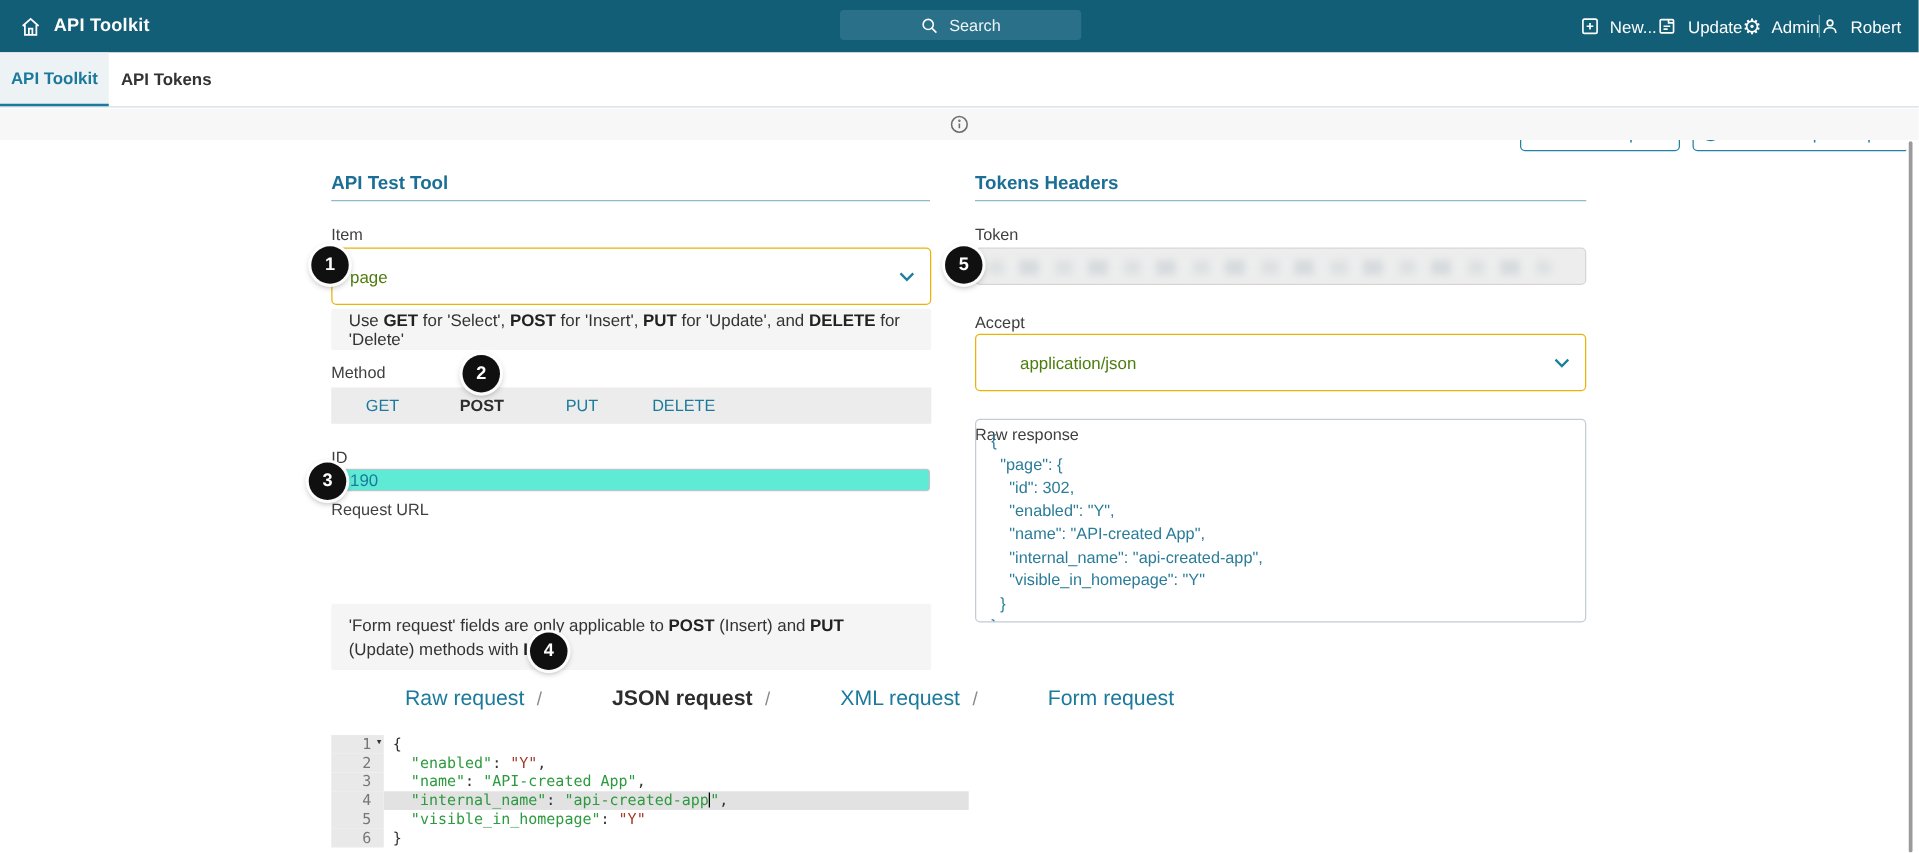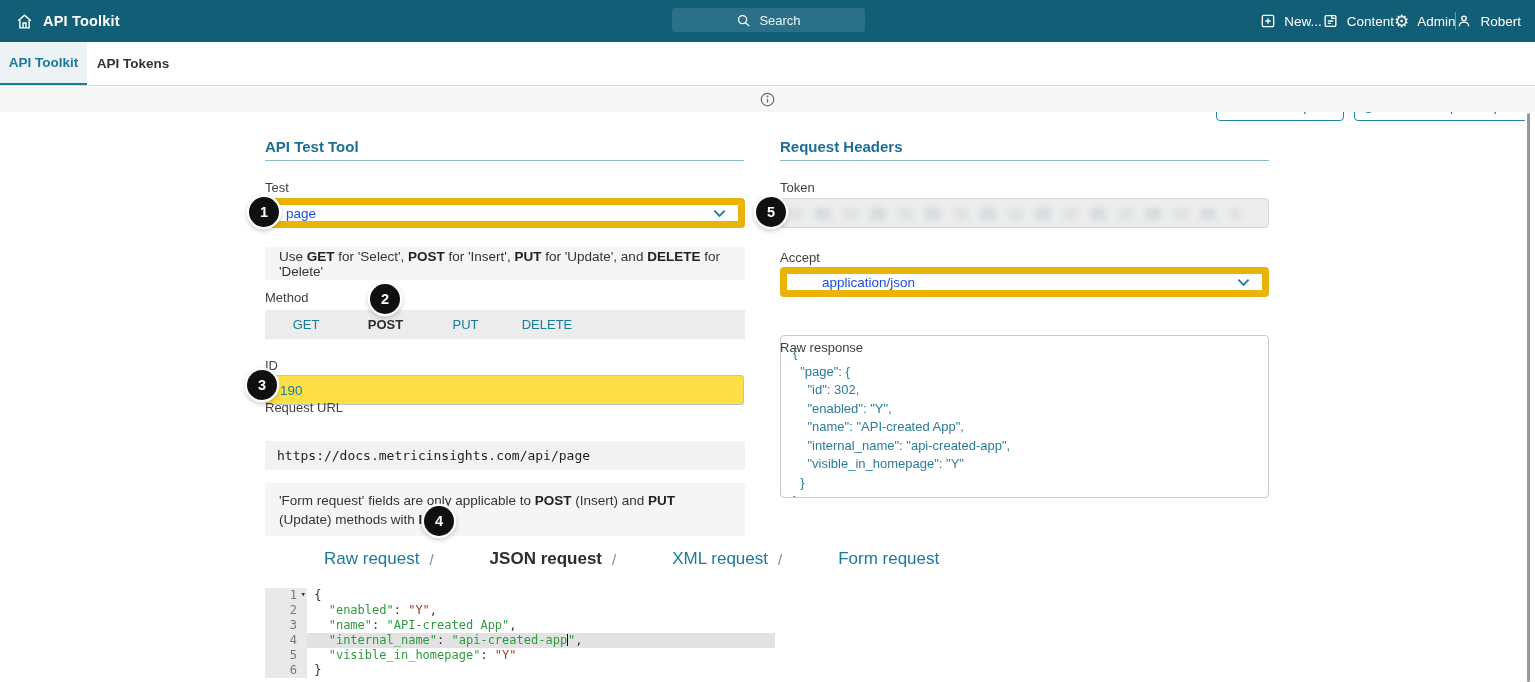--- a/index.html
+++ b/index.html
@@ -38,25 +38,25 @@
 
   
   .banner { position:absolute; left:0; top:87px; width:1535px; height:25px;
     background:#f7f7f7; display:flex; align-items:center; justify-content:center;
     gap:8px; font-size:13px; color:#3c3c3c; }
 
   
   .panel-title { position:absolute; font-size:15px; font-weight:bold; color:#1b6f96; }
   .panel-rule { position:absolute; height:0; border-top:1px solid #8fb9cc; }
   .fld-label { position:absolute; font-size:13px; color:#3f3f3f; }
-  .sel { position:absolute; height:30px; background:#fff; border:7px solid #eab308;
+  .sel { position:absolute; height:46px; background:#fff; border:1px solid #eab308;
     border-radius:4px; display:flex; align-items:center; padding:0 12px 0 14px;
-    font-size:13.5px; color:#1d4ed8; cursor:pointer; }
+    font-size:13.5px; color:#4d7c0f; cursor:pointer; }
   .sel .spacer { flex:1; }
-  .txtbox { position:absolute; height:30px; background:#fde047; border:1px solid #b9c6cc;
+  .txtbox { position:absolute; height:18px; background:#5eead4; border:1px solid #b9c6cc;
     border-radius:3px; display:flex; align-items:center; padding:0 14px;
     font-size:13.5px; color:#1b7a9c; }
   .graybox { position:absolute; background:#f5f5f5; border-radius:2px;
     font-size:13.5px; color:#333; }
   b { font-weight:bold; color:#222; }
 
   
   .method-bar { position:absolute; left:265px; top:310px; width:480px; height:29px;
     background:#ececec; }
   .method-opt { position:absolute; top:0; height:29px; display:flex; align-items:center;
@@ -144,21 +144,21 @@
         <span>New...</span>
       </div>
       <div class="nav-item">
         <span>
           <svg width="17" height="16" viewBox="0 0 24 24" fill="none" stroke="#fff" stroke-width="2">
             <path d="M4 5.5 a1.5 1.5 0 0 1 1.5 -1.5 H18.5 a1.5 1.5 0 0 1 1.5 1.5 V18.5 a1.5 1.5 0 0 1 -1.5 1.5 H5.5 a1.5 1.5 0 0 1 -1.5 -1.5 Z"></path>
             <path d="M8 12 h8 M8 15.5 h5"></path>
               <path d="M14 4 v4 h6"></path>
           </svg>
         </span>
-        <span>Content</span>
+        <span>Update</span>
       </div>
       <div class="nav-item">
         <span class="gear-glyph">⚙</span>
         <span>Admin</span>
       </div>
       <div class="nav-divider"></div>
       <div class="nav-item">
         <span>
           <svg width="16" height="16" viewBox="0 0 24 24" fill="none" stroke="#fff" stroke-width="2">
             <circle cx="12" cy="8" r="3.4"></circle>
@@ -197,21 +197,21 @@
         <circle cx="12" cy="12" r="10"></circle>
           <path d="M12 11 v6"></path>
           <circle cx="12" cy="7.2" r="0.6" fill="#6d6d6d"></circle>
       </svg>
     </span>
   </div>
 
   <div class="panel-title" style="left:265px;top:138px;">API Test Tool</div>
   <div class="panel-rule" style="left:265px;top:160px;width:479px;"></div>
 
-  <div class="fld-label" style="left:265px;top:180px;">Test</div>
+  <div class="fld-label" style="left:265px;top:180px;">Item</div>
   <div class="sel" style="left:265px;top:198px;width:480px;">
     <span>page</span>
     <span class="spacer"></span>
     <span>
       <svg width="13" height="9" viewBox="0 0 14 9" fill="none" stroke="#1d7f9e" stroke-width="2">
         <path d="M1.5 1.5 L7 7 L12.5 1.5"></path>
       </svg>
     </span>
   </div>
 
@@ -226,21 +226,20 @@
     <div class="method-opt" style="left:183px;width:35px;">PUT</div>
     <div class="method-opt" style="left:253px;width:58px;">DELETE</div>
   </div>
 
   <div class="fld-label" style="left:265px;top:358px;">ID</div>
   <div class="txtbox" style="left:265px;top:375px;width:479px;">
     <span>190</span>
   </div>
 
   <div class="fld-label" style="left:265px;top:400px;">Request URL</div>
-  <div class="graybox" style="left:265px;top:441px;width:480px;height:29px;display:flex;align-items:center;padding:0 12px;background:#f2f2f2;font-family:'DejaVu Sans Mono',monospace;font-size:13px;color:#222;">https://docs.metricinsights.com/api/page</div>
 
   <div class="graybox" style="left:265px;top:483px;width:480px;height:53px;padding:8px 14px;line-height:19px;"><span><span>'Form request' fields are only applicable to </span><b>POST</b><span> (Insert) and </span><b>PUT</b><span> (Update) methods with </span><b>ID</b></span></div>
 
   <div class="req-tabs">
     <span class="req-tab">Raw request</span>
     <span class="req-sep">/</span>
     <span class="req-tab active">JSON request</span>
     <span class="req-sep">/</span>
     <span class="req-tab">XML request</span>
     <span class="req-sep">/</span>
@@ -267,21 +266,21 @@
       <div class="ed-row">
         <div class="gut">5</div>
         <div class="code"><span> </span><span class="p">  </span><span class="s">"visible_in_homepage"</span><span class="p">: </span><span class="y">"Y"</span></div>
       </div>
       <div class="ed-row">
         <div class="gut">6</div>
         <div class="code"><span> </span><span class="p">}</span></div>
       </div>
     </div>
 
-  <div class="panel-title" style="left:780px;top:138px;">Request Headers</div>
+  <div class="panel-title" style="left:780px;top:138px;">Tokens Headers</div>
   <div class="panel-rule" style="left:780px;top:160px;width:489px;"></div>
 
   <div class="fld-label" style="left:780px;top:180px;">Token</div>
   <div class="token-box">
     <div class="token-blur"></div>
   </div>
 
   <div class="fld-label" style="left:780px;top:250px;">Accept</div>
   <div class="sel" style="left:780px;top:267px;width:489px;padding-left:35px;">
     <span>application/json</span>

